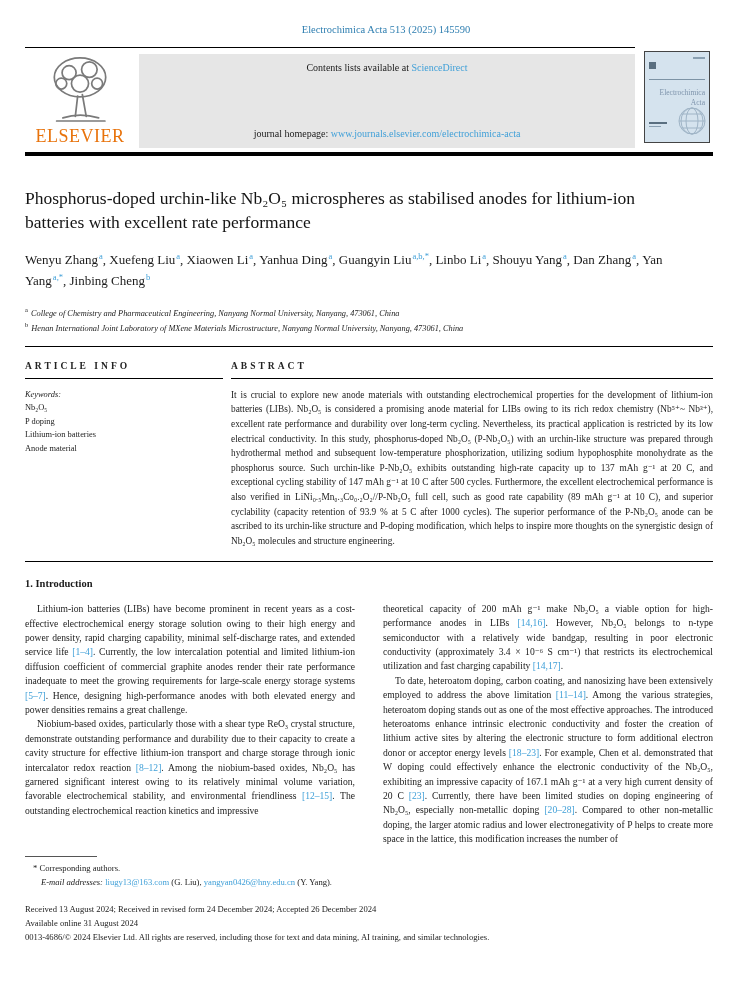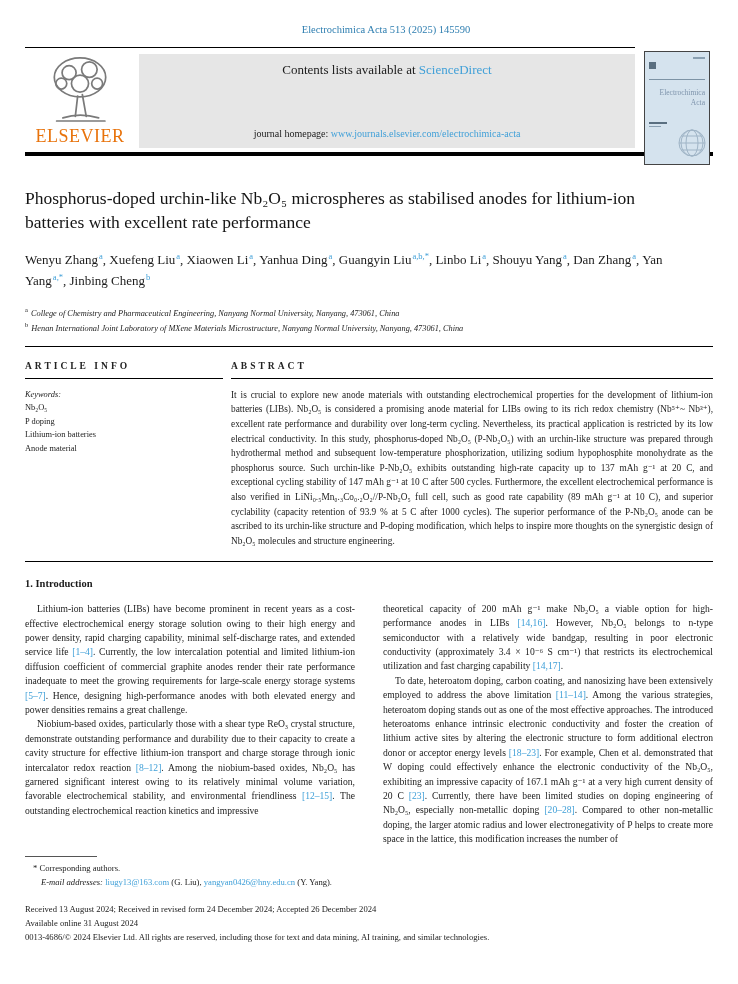--- a/index.html
+++ b/index.html
@@ -12,26 +12,26 @@
 
   
   .masthead { margin:12px 25px 0 25px; position:relative; }
   .mast-left { display:flex; border-top:1.5px solid #000; width:610px; }
   .logo-col { width:112px; padding:6px 4px 0 2px; display:flex; flex-direction:column; align-items:center; }
   .logo-col svg { display:block; }
   .elsevier-word { font-size:18px; color:#e8730c; letter-spacing:0.5px; margin-top:-2px; }
   .graybox { flex:1; background:#e6e6e6; margin-left:2px; margin-top:6px; height:94px;
              display:flex; flex-direction:column; align-items:center; justify-content:space-between;
              padding:8px 10px 9px 10px; }
-  .contents-line { font-size:13px; color:#1b1b1b; }
+  .contents-line { font-size:10px; color:#1b1b1b; }
   .journal-big { font-size:23px; color:#111; letter-spacing:0.2px; }
   .homepage-line { font-size:10px; color:#1b1b1b; }
   .link { color:#41a0d8; text-decoration:none; cursor:pointer; }
 
-  .cover { position:absolute; right:3px; top:4px; width:66px; height:114px; background:#d5e3ee;
+  .cover { position:absolute; right:3px; top:4px; width:66px; height:92px; background:#d5e3ee;
            border:1px solid #444; padding:3px 4px; }
   .cover-sq { width:7px; height:7px; background:#5a6f80; display:inline-block; }
   .cover-tick { position:absolute; right:4px; top:5px; width:12px; height:2px; background:#8aa0b2; }
   .cover-rule { height:1px; background:#7d93a5; margin-top:6px; }
   .cover-title { margin-top:8px; text-align:right; font-size:7.5px; line-height:1.3; color:#7d93ab; }
   .cover-smallbar { margin-top:14px; width:18px; height:2px; background:#5a6f80; }
   .cover-smallbar2 { margin-top:2px; width:12px; height:1px; background:#8aa0b2; }
   .globe { position:absolute; right:2px; bottom:2px; }
 
   .thickrule { margin:4px 25px 0 25px; height:4px; background:#000; }

